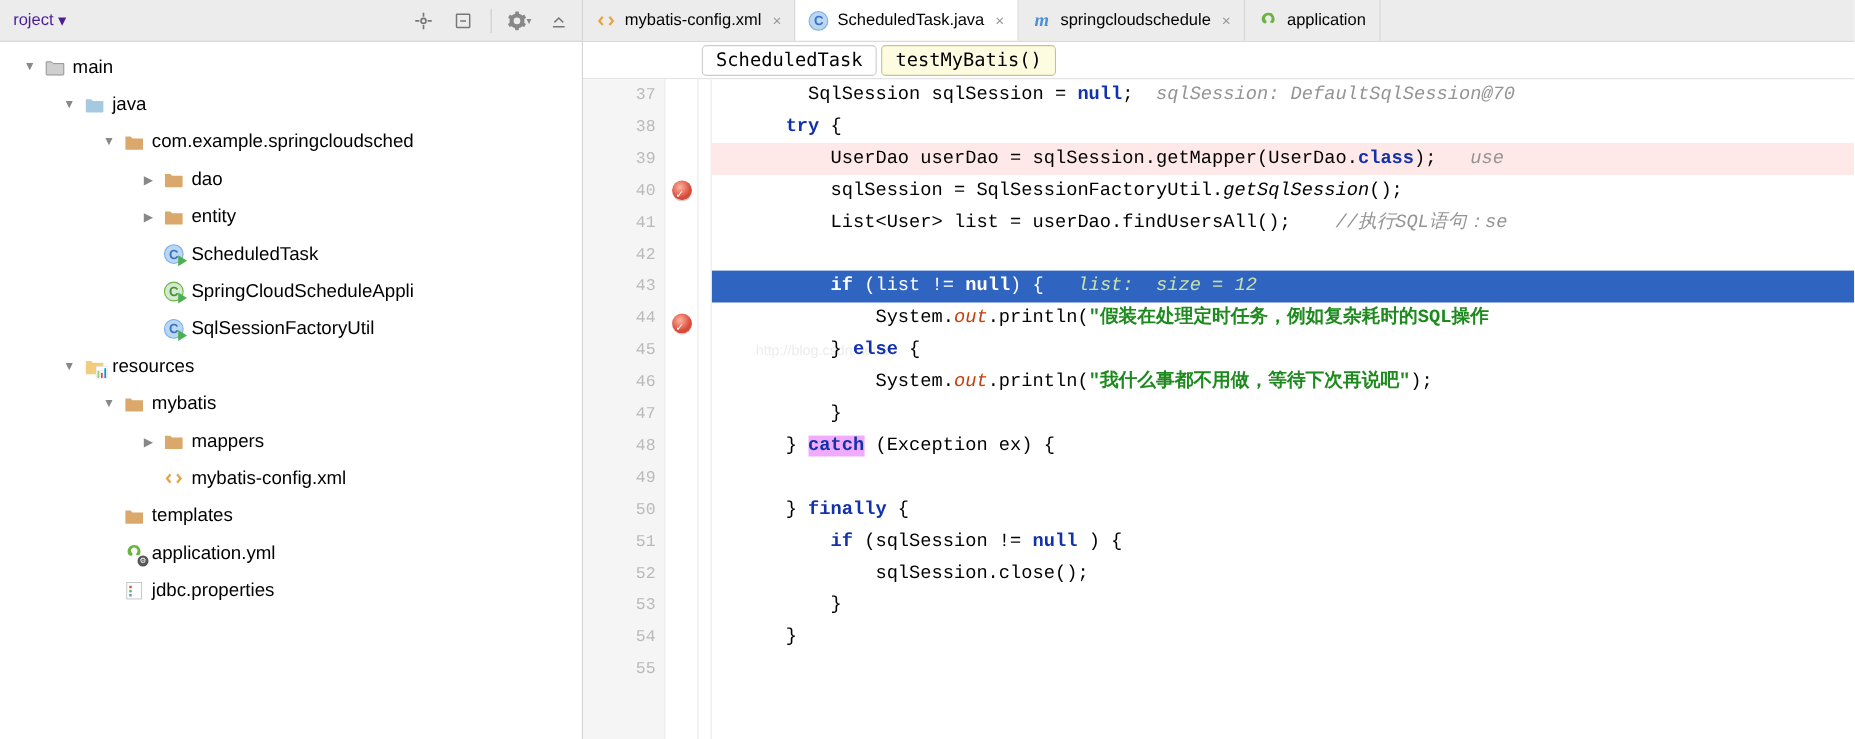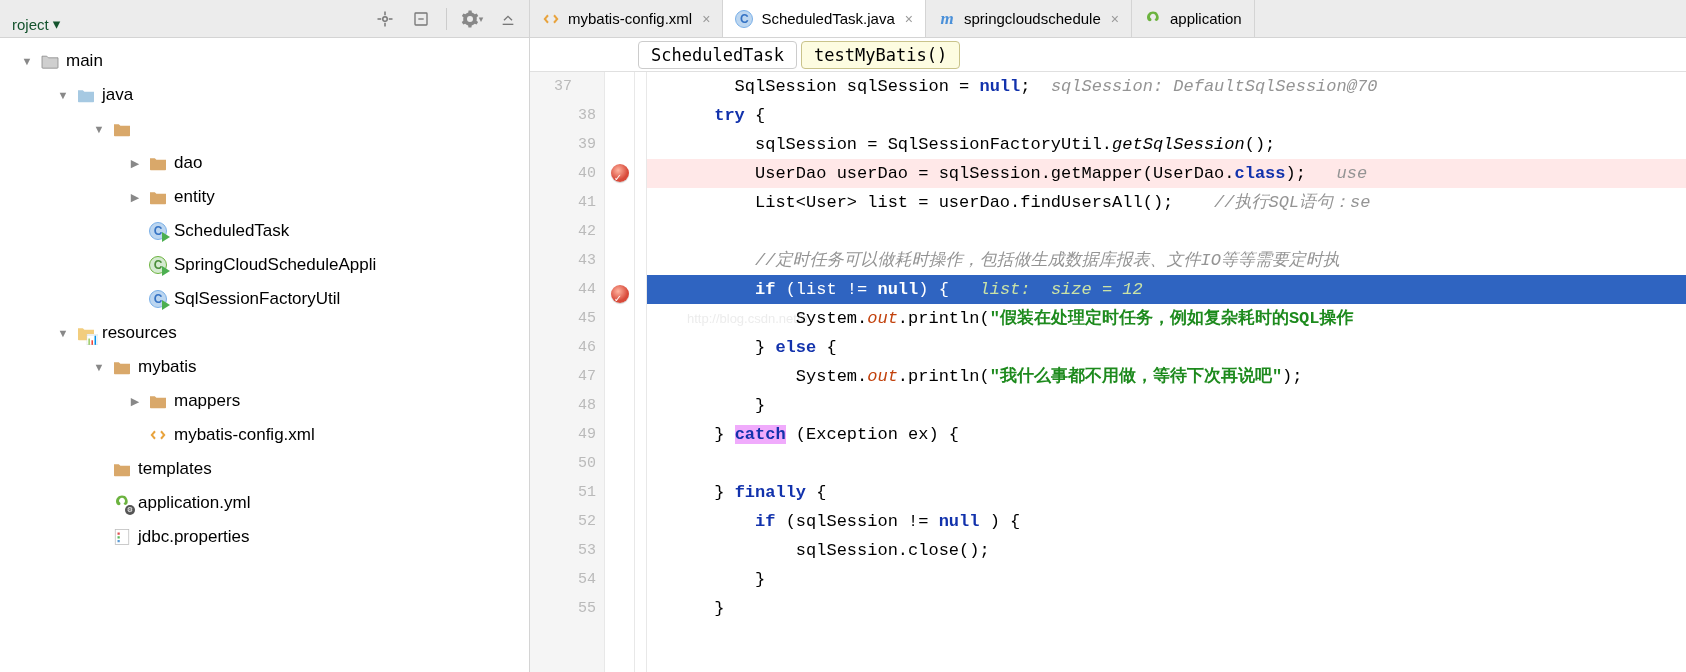--- a/index.html
+++ b/index.html
@@ -12,21 +12,21 @@
       height: 672px;
       width: 1686px;
     }
     .root { display: flex; flex-direction: column; height: 100%; }
     
     
     .toolbar-row { display: flex; height: 38px; border-bottom: 1px solid #d4d4d4; background: #ececec; }
     .toolbar-left { display: flex; align-items: center; width: 530px; border-right: 1px solid #d4d4d4; padding: 0 6px; gap: 6px; font-size: 15px; }
     .tool-button { width: 30px; height: 30px; display: flex; align-items: center; justify-content: center; background: none; border: none; cursor: pointer; color: #555; border-radius: 4px; }
     .tool-sep { width: 1px; height: 22px; background: #ccc; margin: 0 4px; }
-    .proj-combo { display: flex; align-items: flex-end; padding: 0 6px; height: 28px; gap: 4px; color: #14532d; }
+    .proj-combo { display: flex; align-items: center; padding: 0 6px; height: 28px; gap: 4px; color: #4c1d95; }
     .flex-spacer { flex: 1; }
     
     .tab-bar { display: flex; flex: 1; align-items: stretch; background: #ececec; overflow: hidden; }
     .tab { display: flex; align-items: center; padding: 0 12px; gap: 8px; border-right: 1px solid #d4d4d4; background: #ececec; white-space: nowrap; font-size: 15px; cursor: pointer; }
     .tab.active { background: #fff; }
     .tab .close-x { color: #999; font-size: 14px; margin-left: 2px; }
     .file-icon { width: 18px; height: 18px; border-radius: 3px; display: flex; align-items: center; justify-content: center; font-size: 12px; font-weight: bold; font-family: Arial; }
     .icon-xml { color: #e8a33d; }
     .icon-xml svg { width:18px; height:18px; }
     .icon-class { background: #bcd6f0; color: #3573c4; border-radius: 50%; border:1px solid #7ab0e8;}
@@ -180,20 +180,21 @@
     <span>java</span>
           </div>
           <div class="tree-row">
             <span class="indent" style="width:86px"></span>
     <span class="twisty ">▼</span>
     <span class="tree-icon">
               <svg class="folder" viewBox="0 0 24 20">
                 <path class="f-pkg" d="M2 4 h6 l2 2 h12 v12 a1 1 0 0 1 -1 1 H3 a1 1 0 0 1 -1 -1 Z"></path>
               </svg>
             </span>
+    <span>com.example.springcloudsched</span>
           </div>
           <div class="tree-row">
             <span class="indent" style="width:122px"></span>
     <span class="twisty ">▶</span>
     <span class="tree-icon">
               <svg class="folder" viewBox="0 0 24 20">
                 <path class="f-pkg" d="M2 4 h6 l2 2 h12 v12 a1 1 0 0 1 -1 1 H3 a1 1 0 0 1 -1 -1 Z"></path>
               </svg>
             </span>
     <span>dao</span>
@@ -328,21 +329,21 @@
     </div>
 
     <div class="editor-area">
       <div class="breadcrumb-bar">
         <div class="spacer-left"></div>
         <span class="bc">ScheduledTask</span>
         <span class="bc active">testMyBatis()</span>
       </div>
       <div class="editor-body">
         <div class="gutter" id="gutter">
-            <div style="height: 29px; padding-right: 8px; text-align: center;">37</div>
+            <div style="height: 29px; padding-right: 8px;">37</div>
             <div style="height: 29px; padding-right: 8px;">38</div>
             <div style="height: 29px; padding-right: 8px;">39</div>
             <div style="height: 29px; padding-right: 8px;">40</div>
             <div style="height: 29px; padding-right: 8px;">41</div>
             <div style="height: 29px; padding-right: 8px;">42</div>
             <div style="height: 29px; padding-right: 8px;">43</div>
             <div style="height: 29px; padding-right: 8px;">44</div>
             <div style="height: 29px; padding-right: 8px;">45</div>
             <div style="height: 29px; padding-right: 8px;">46</div>
             <div style="height: 29px; padding-right: 8px;">47</div>
@@ -378,25 +379,24 @@
             <div style="height: 29px;"></div>
             <div style="height: 29px;"></div>
             <div style="height: 29px;"></div>
             <div style="height: 29px;"></div>
           </div>
         <div class="extra-gutter"></div>
         <div class="code-col" id="code">
           <div class="watermark">http://blog.csdn.net/b</div>
         <div class="code-line">        SqlSession sqlSession = <span class="kw">null</span>;  <span class="cm">sqlSession: DefaultSqlSession@70</span></div>
             <div class="code-line">      <span class="kw">try</span> {</div>
+            <div class="code-line breakpoint-bg">          UserDao userDao = sqlSession.getMapper(UserDao.<span class="kw">class</span>);   <span class="cm">use</span></div>
             <div class="code-line">          sqlSession = SqlSessionFactoryUtil.<i>getSqlSession</i>();</div>
-            <div class="code-line breakpoint-bg">          UserDao userDao = sqlSession.getMapper(UserDao.<span class="kw">class</span>);   <span class="cm">use</span></div>
             <div class="code-line">          List&lt;User&gt; list = userDao.findUsersAll();    <span class="cm">//执行SQL语句：se</span></div>
             <div class="code-line"></div>
-            <div class="code-line">          <span class="cm">//定时任务可以做耗时操作，包括做生成数据库报表、文件IO等等需要定时执</span></div>
             <div class="code-line exec">          <span class="kw">if</span> (list != <span class="kw">null</span>) {   <span class="hint">list:  size = 12</span></div>
             <div class="code-line">              System.<span class="fld">out</span>.println(<span class="str">"假装在处理定时任务，例如复杂耗时的SQL操作</span></div>
             <div class="code-line">          } <span class="kw">else</span> {</div>
             <div class="code-line">              System.<span class="fld">out</span>.println(<span class="str">"我什么事都不用做，等待下次再说吧"</span>);</div>
             <div class="code-line">          }</div>
             <div class="code-line">      } <span class="catch-hl"><span class="kw">catch</span></span> (Exception ex) {</div>
             <div class="code-line"></div>
             <div class="code-line">      } <span class="kw">finally</span> {</div>
             <div class="code-line">          <span class="kw">if</span> (sqlSession != <span class="kw">null</span> ) {</div>
             <div class="code-line">              sqlSession.close();</div>

